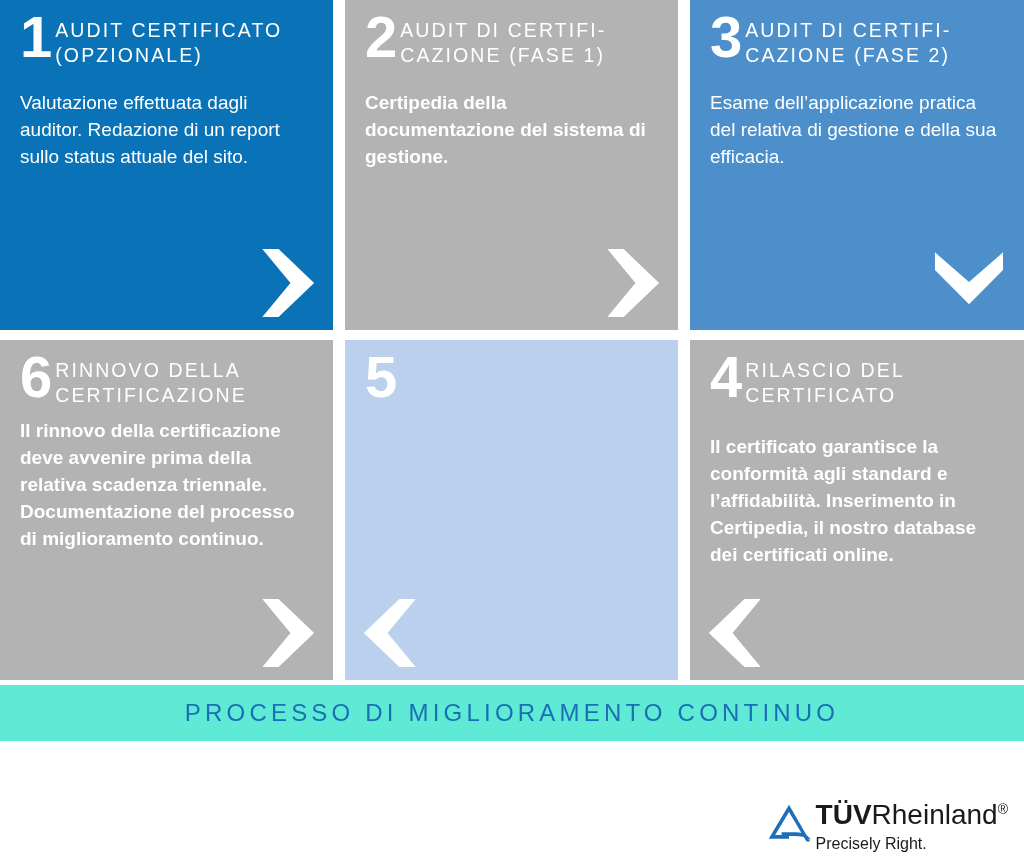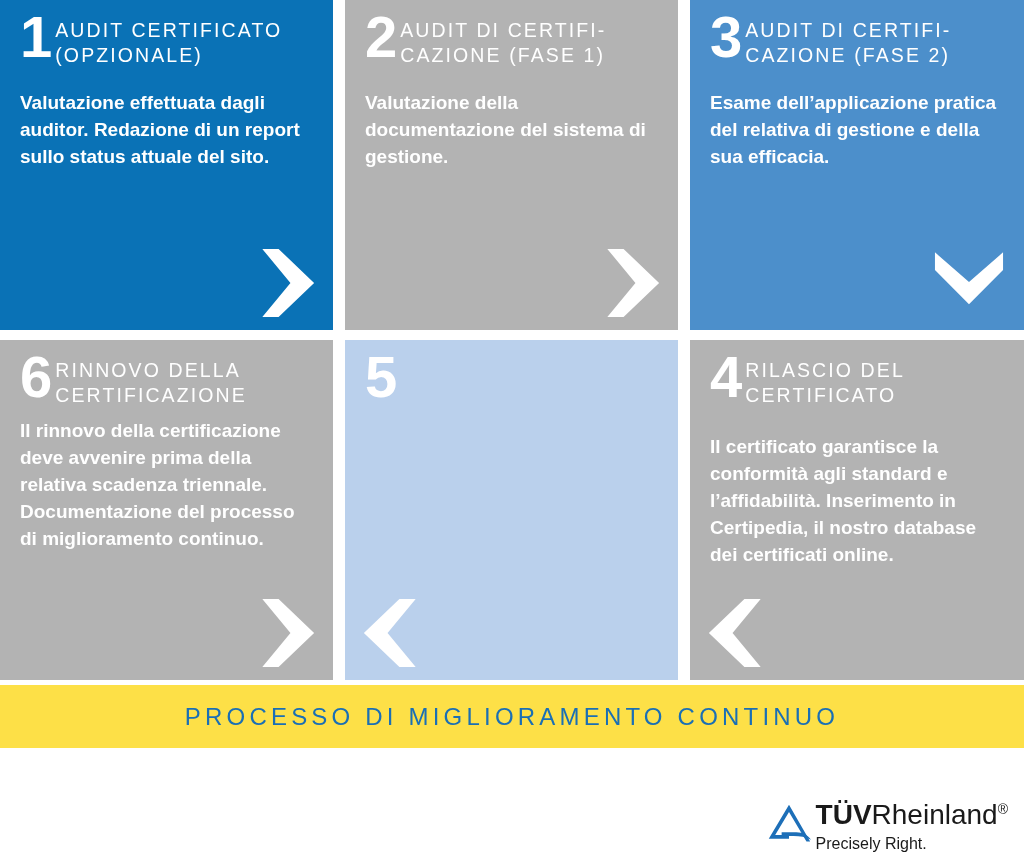--- a/index.html
+++ b/index.html
@@ -68,21 +68,21 @@
     font-weight: normal;
     padding-top: 4px;
     white-space: pre-line;
   }
 
   
   .card-body {
     color: #ffffff;
     font-size: 19px;
     line-height: 1.42;
-    font-weight: bold;
+    font-weight: normal;
     white-space: pre-line;
   }
   .card.gray .card-body,
   .card.blue-light .card-body {
     font-weight: bold;
   }
   .row-top .card-body { margin-top: 22px; }
   .row-bottom .card-body { margin-top: 10px; }
   .row-bottom.blue-light .card-body { margin-top: 26px; }
   .row-bottom.gray.cert .card-body { margin-top: 26px; }
@@ -97,22 +97,22 @@
   .chev.right  { right: 10px;  bottom: 10px; }
   .chev.left   { left: 10px;   bottom: 10px; }
   .chev.down   { right: 18px;  bottom: 14px; }
 
   
   .process-bar {
     position: absolute;
     left: 0;
     top: 685px;
     width: 1024px;
-    height: 63px;
-    background: #fde047;
+    height: 56px;
+    background: #5eead4;
     display: flex;
     align-items: center;
     justify-content: center;
   }
   .process-bar-label {
     color: #1a6fb5;
     font-size: 24px;
     letter-spacing: 4.2px;
     font-weight: normal;
   }
@@ -164,21 +164,21 @@
         </svg>
       </div>
     </div>
 
     <div class="card gray row-top">
       <div class="card-head">
         <div class="step-num">2</div>
         <div class="step-title">AUDIT DI CERTIFI-
 CAZIONE (FASE 1)</div>
       </div>
-      <div class="card-body">Valutazione della documentazione del sistema di gestione.</div>
+      <div class="card-body">Certipedia della documentazione del sistema di gestione.</div>
       <div class="chev right">
         <svg viewBox="0 0 100 100" aria-hidden="true">
           <polygon fill="#ffffff" points="18,4 40,4 88,50 40,96 18,96 56,50"></polygon>
         </svg>
       </div>
     </div>
 
     <div class="card blue-mid row-top">
       <div class="card-head">
         <div class="step-num">3</div>

